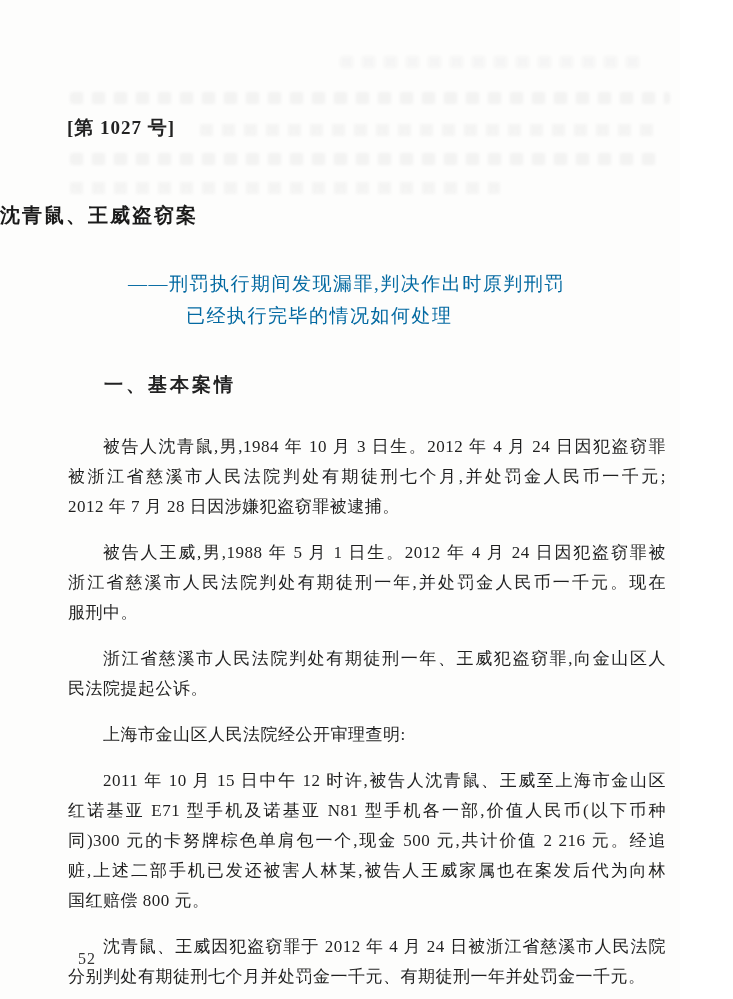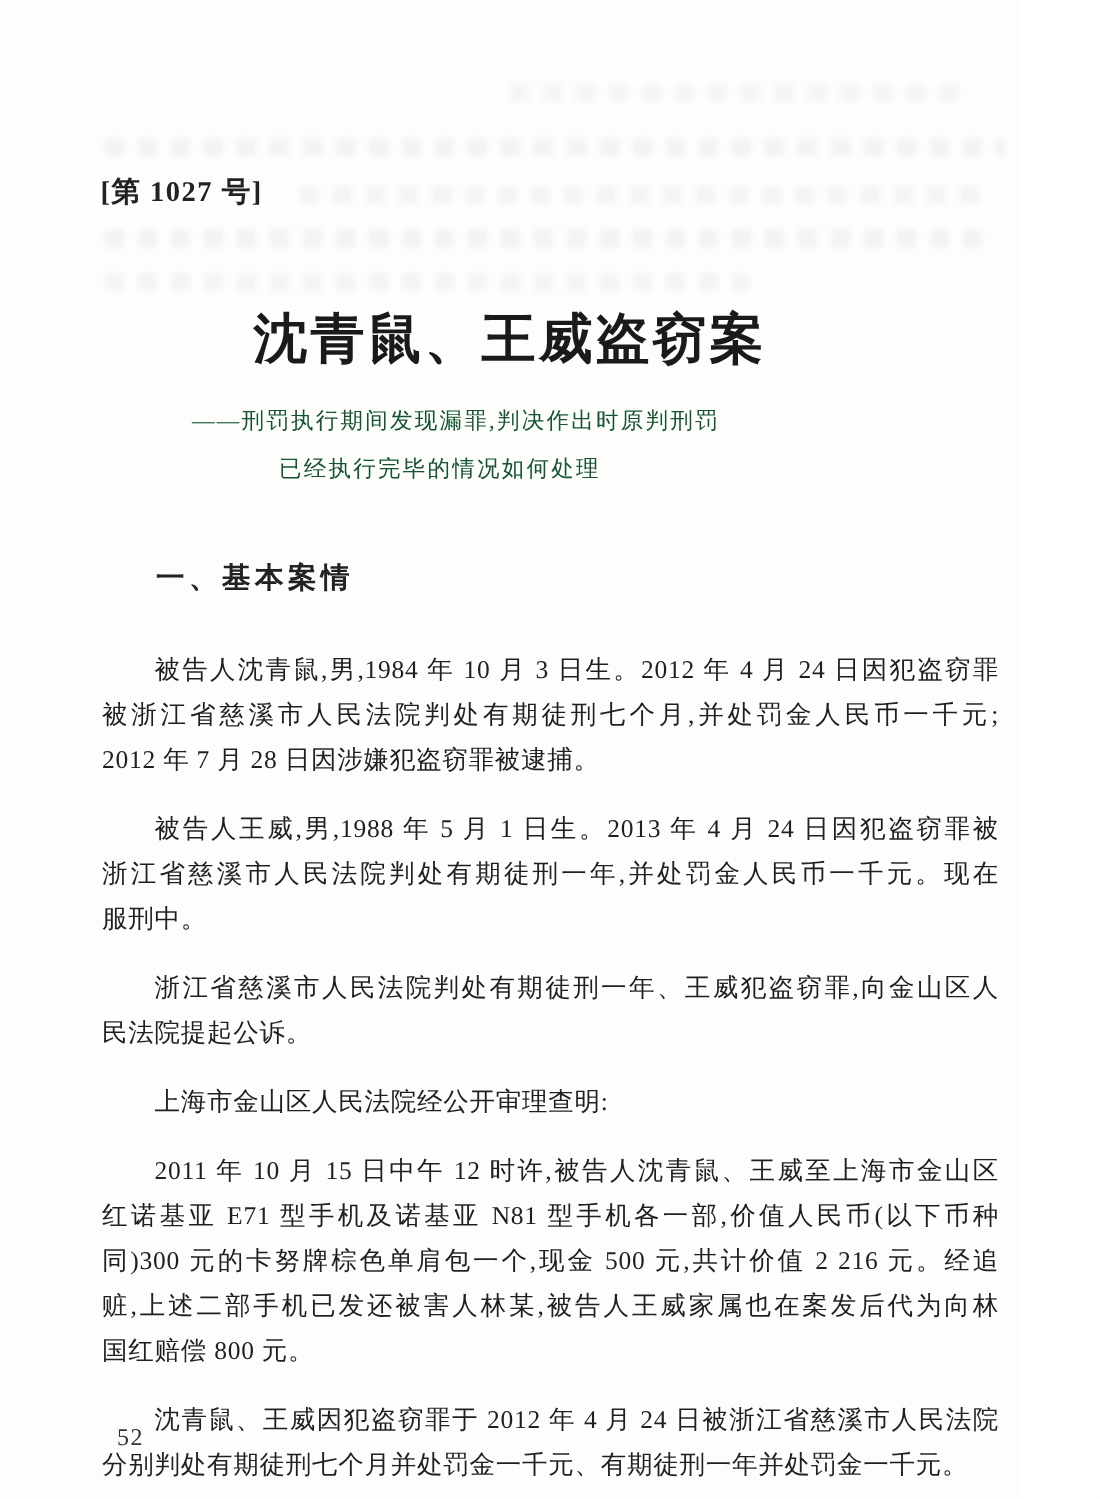--- a/index.html
+++ b/index.html
@@ -39,31 +39,30 @@
     font-size: 19px;
     font-weight: bold;
     letter-spacing: 1px;
     color: #222;
   }
   .doc-title {
     position: absolute;
     left: 0;
     right: 0;
     top: 202px;
-    text-align: center;
-    font-size: 36px;
+    font-size: 20px;
     font-weight: bold;
     letter-spacing: 2px;
     color: #1a1a1a;
   }
   .subtitle-line {
     position: absolute;
-    font-size: 15px;
+    font-size: 19px;
     letter-spacing: 1.5px;
-    color: #14532d;
+    color: #0369a1;
   }
   .subtitle-line.l1 { left: 128px; top: 271px; }
   .subtitle-line.l2 { left: 186px; top: 303px; }
 
   .section-heading {
     position: absolute;
     left: 104px;
     top: 372px;
     font-family: "Liberation Sans", "DejaVu Sans", sans-serif;
     font-size: 19px;
@@ -121,21 +120,21 @@
 
   <div class="section-heading">一、基本案情</div>
 
   <div class="body-text">
       <div class="paragraph">
         <div class="line indent">被告人沈青鼠,男,1984 年 10 月 3 日生。2012 年 4 月 24 日因犯盗窃罪</div>
         <div class="line">被浙江省慈溪市人民法院判处有期徒刑七个月,并处罚金人民币一千元;</div>
         <div class="line last">2012 年 7 月 28 日因涉嫌犯盗窃罪被逮捕。</div>
       </div>
       <div class="paragraph">
-        <div class="line indent">被告人王威,男,1988 年 5 月 1 日生。2013 年 4 月 24 日因犯盗窃罪被</div>
+        <div class="line indent">被告人王威,男,1988 年 5 月 1 日生。2012 年 4 月 24 日因犯盗窃罪被</div>
         <div class="line">浙江省慈溪市人民法院判处有期徒刑一年,并处罚金人民币一千元。现在</div>
         <div class="line last">服刑中。</div>
       </div>
       <div class="paragraph">
         <div class="line indent">浙江省慈溪市人民法院判处有期徒刑一年、王威犯盗窃罪,向金山区人</div>
         <div class="line last">民法院提起公诉。</div>
       </div>
       <div class="paragraph">
         <div class="line indent last">上海市金山区人民法院经公开审理查明:</div>
       </div>

